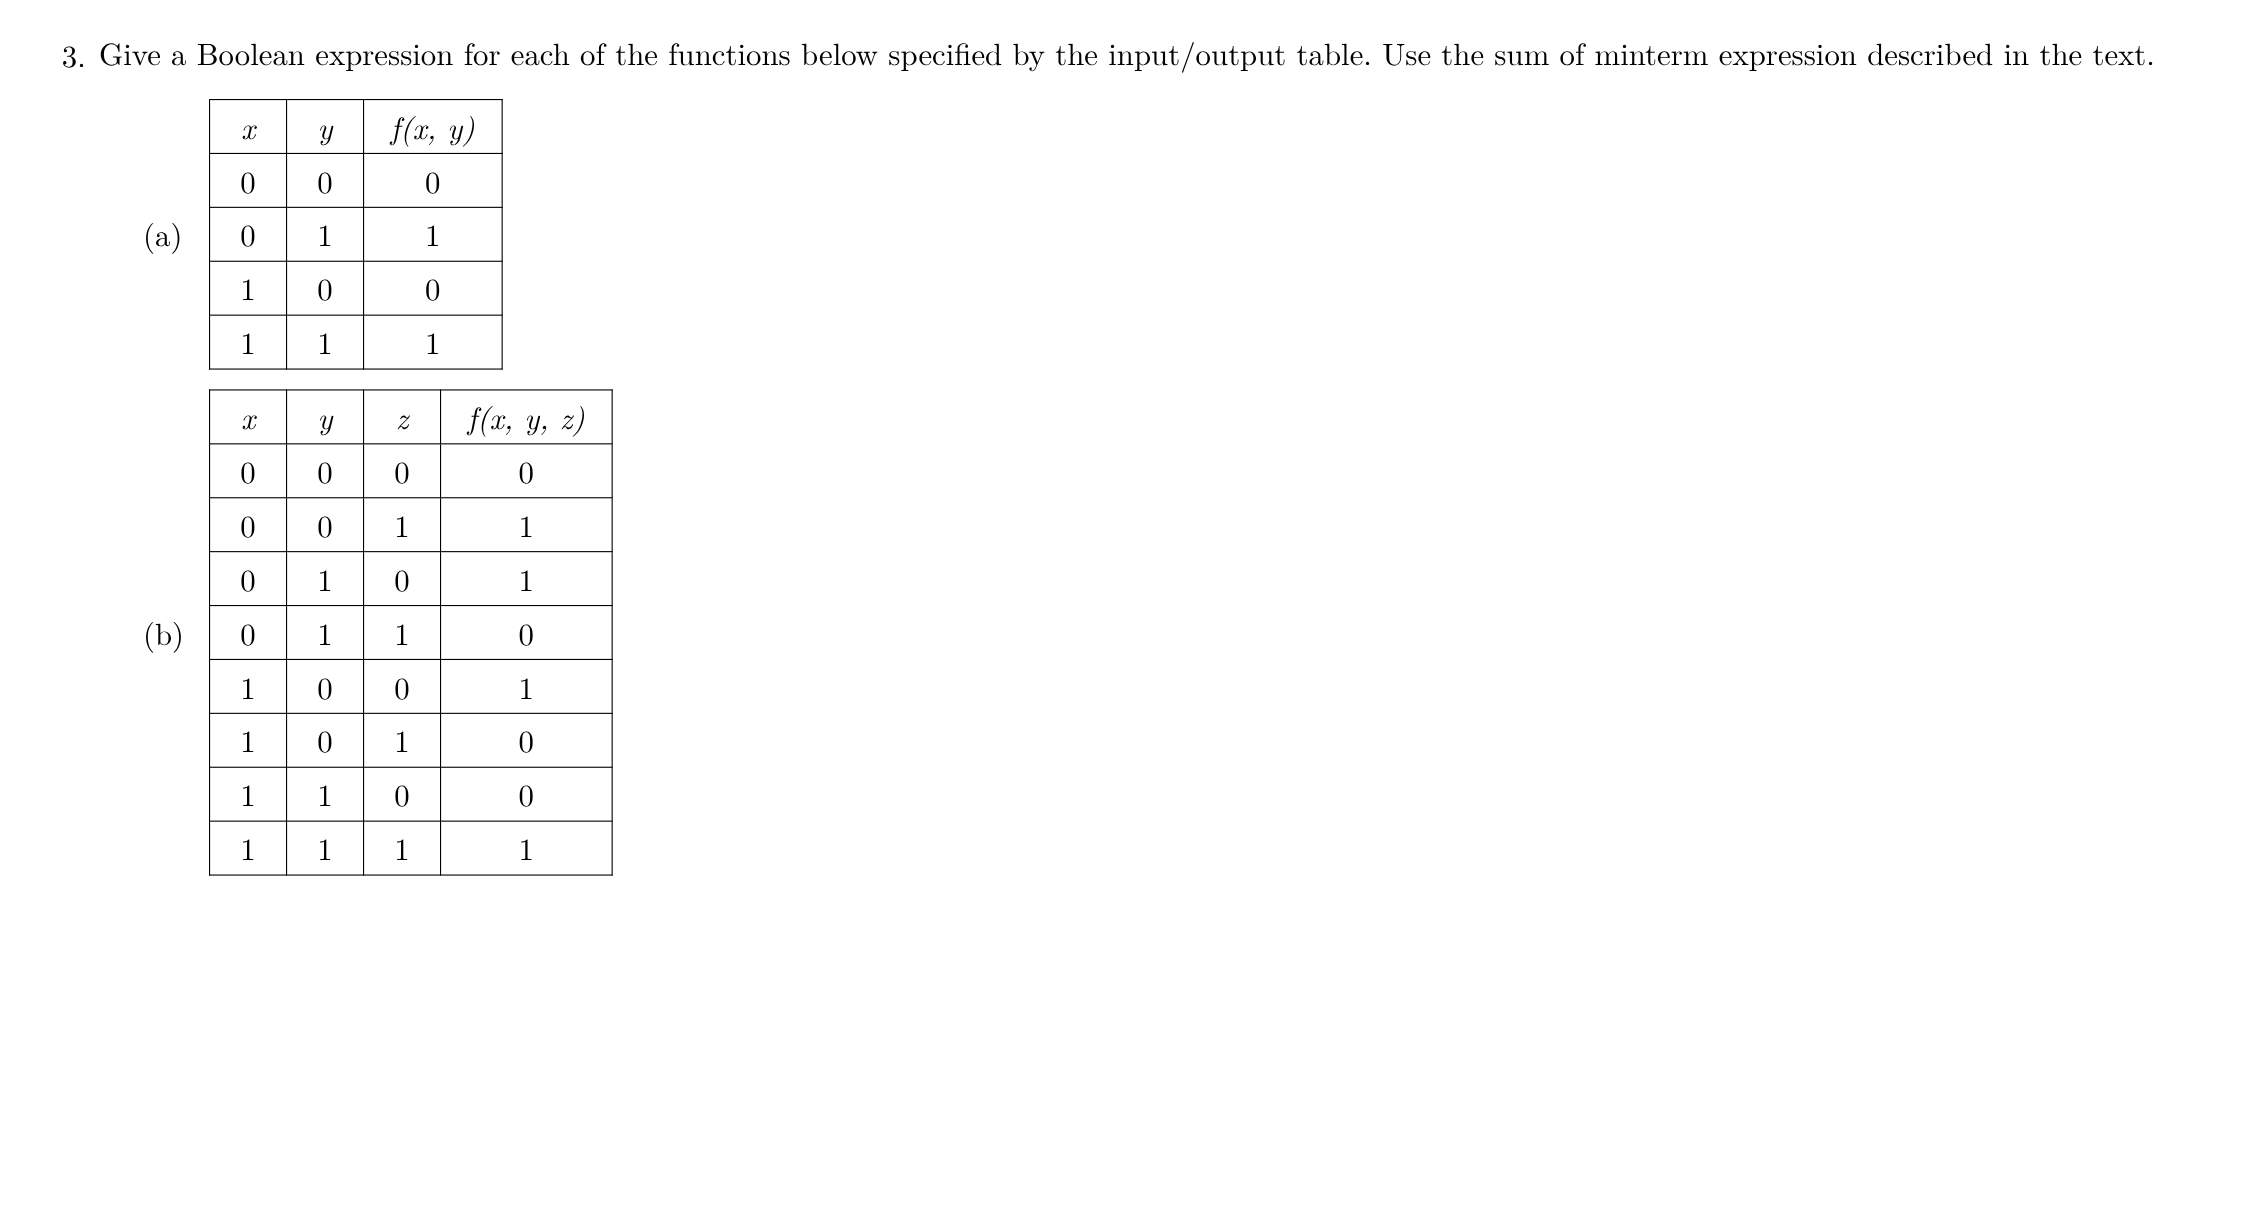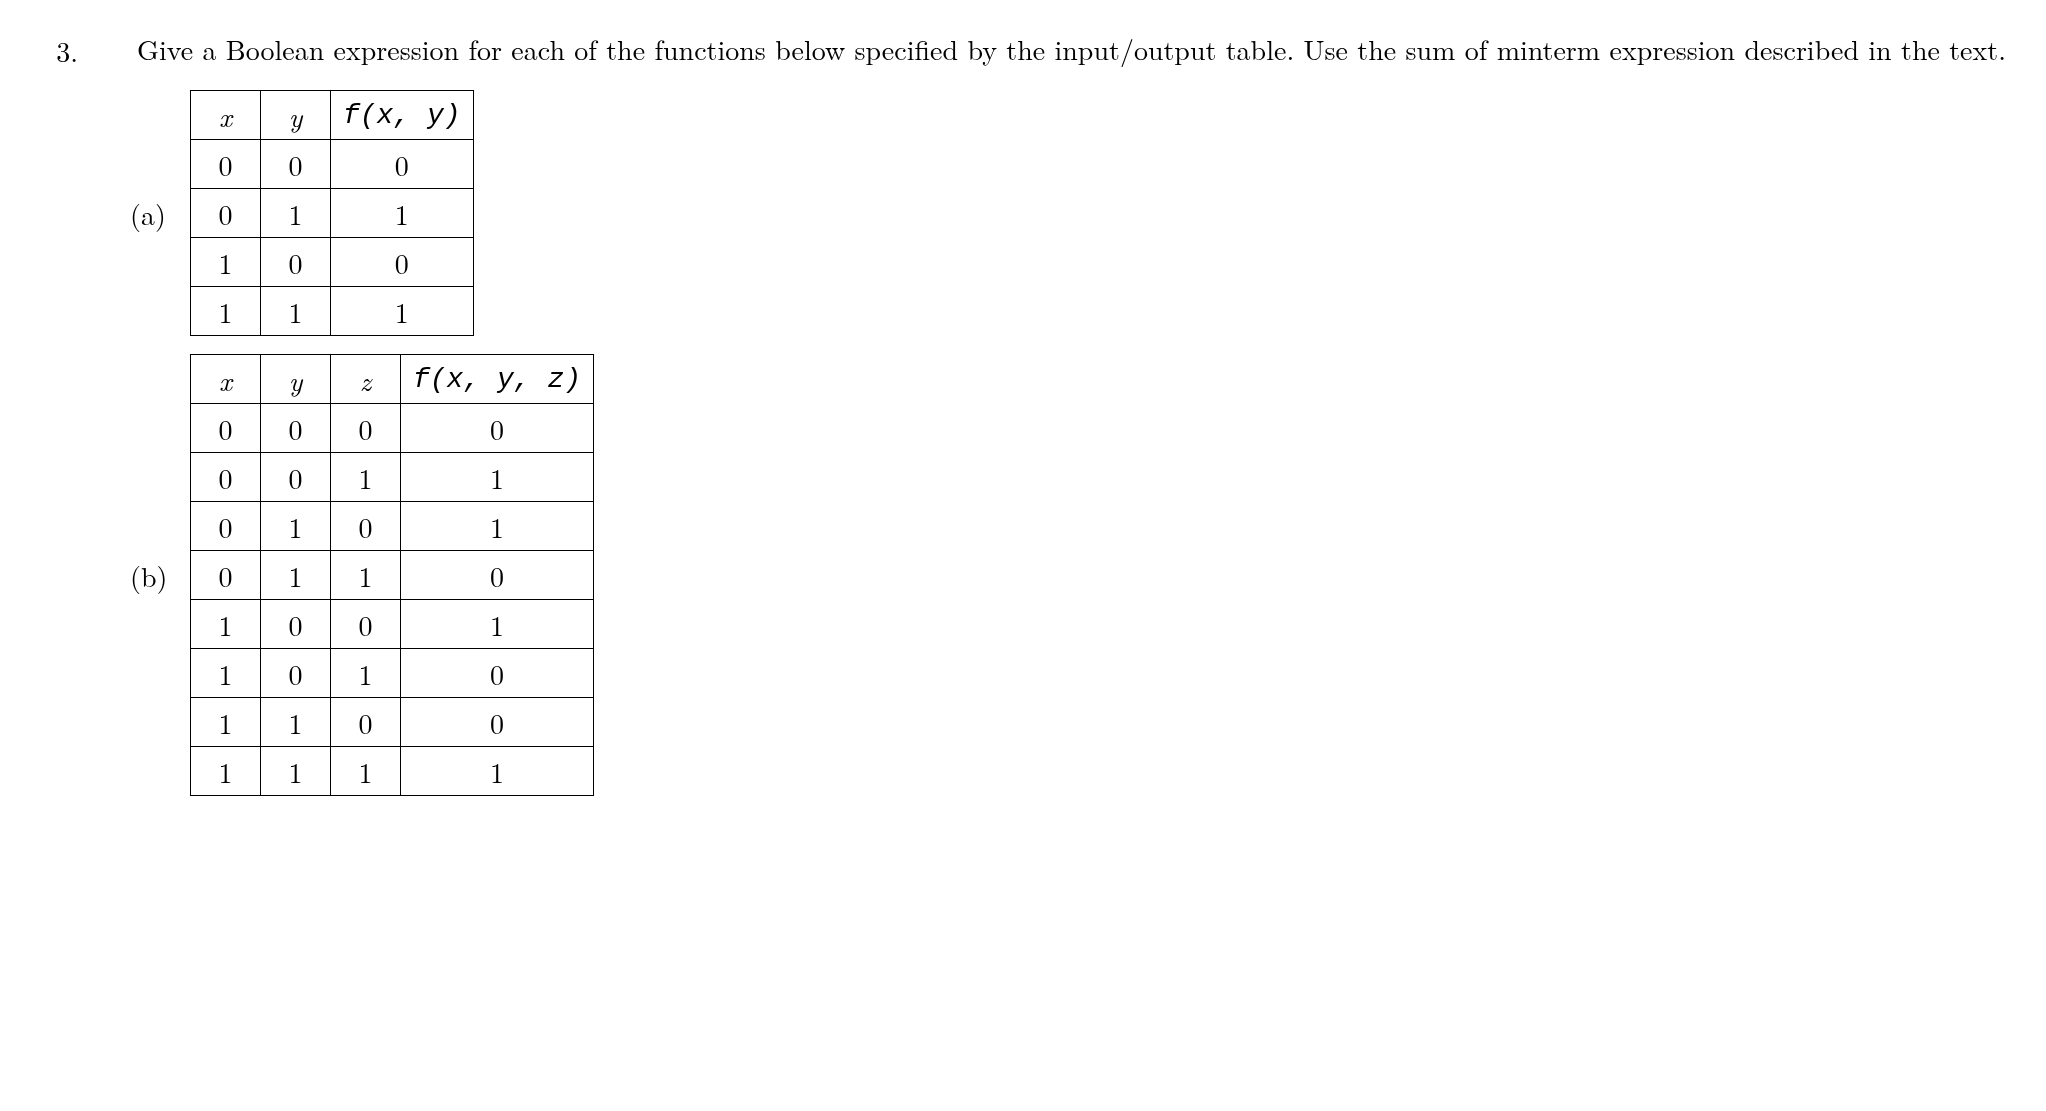--- a/index.html
+++ b/index.html
@@ -20,21 +20,20 @@
       margin-bottom: 20px;
     }
     .question-number {
       min-width: 50px;
       text-align: right;
       padding-right: 12px;
     }
     .question-text {
       flex: 1;
       line-height: 1.35;
-      text-align: right;
     }
     .parts {
       margin-left: 90px;
       margin-top: 20px;
     }
     .part {
       display: flex;
       align-items: center;
       margin-bottom: 18px;
     }
@@ -51,22 +50,21 @@
       text-align: center;
       font-weight: normal;
       padding: 4px 20px;
       min-width: 70px;
     }
     th {
       font-style: italic;
     }
     th.fn {
       font-style: italic;
-      padding: 4px 12px;
-      font-family: Liberation Mono, monospace;
+      padding: 4px 24px;
     }
     .var {
       font-style: italic;
     }
   </style>
 </head>
 <body>
 
 <div class="question">
   <div class="question-number">3.</div>

